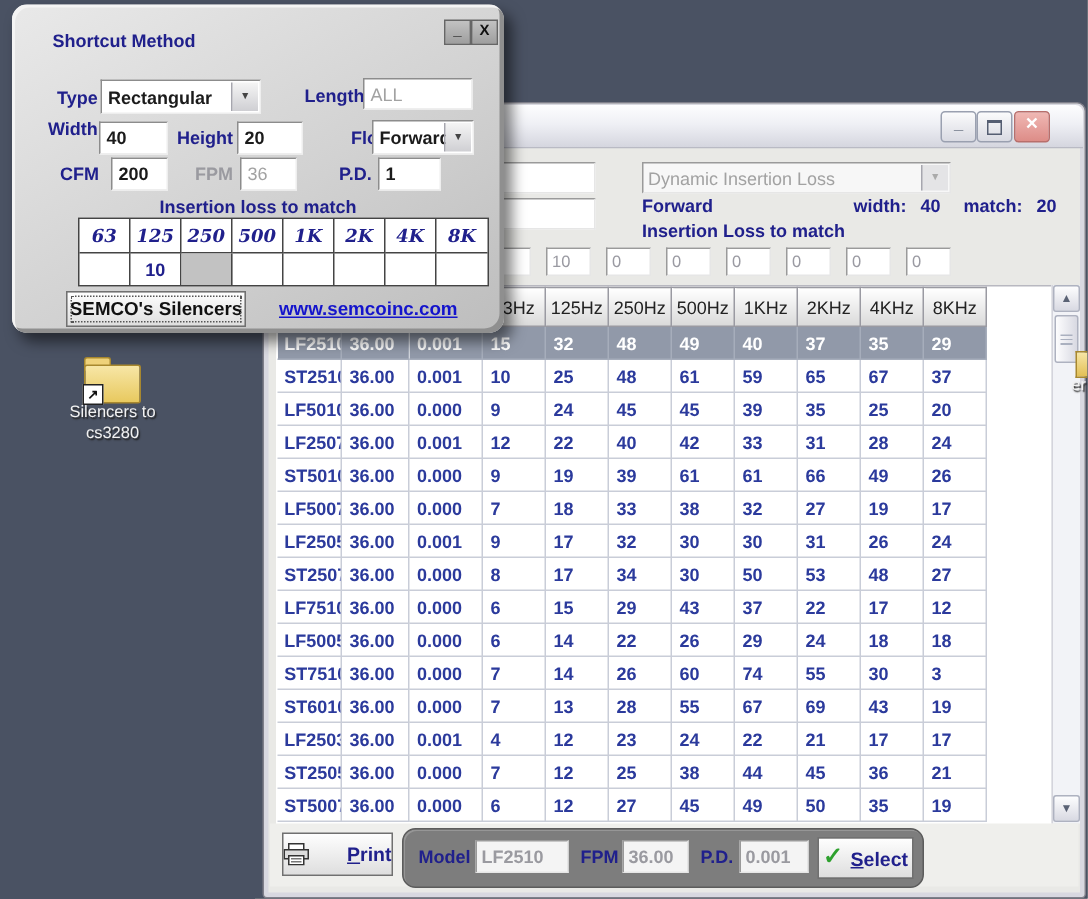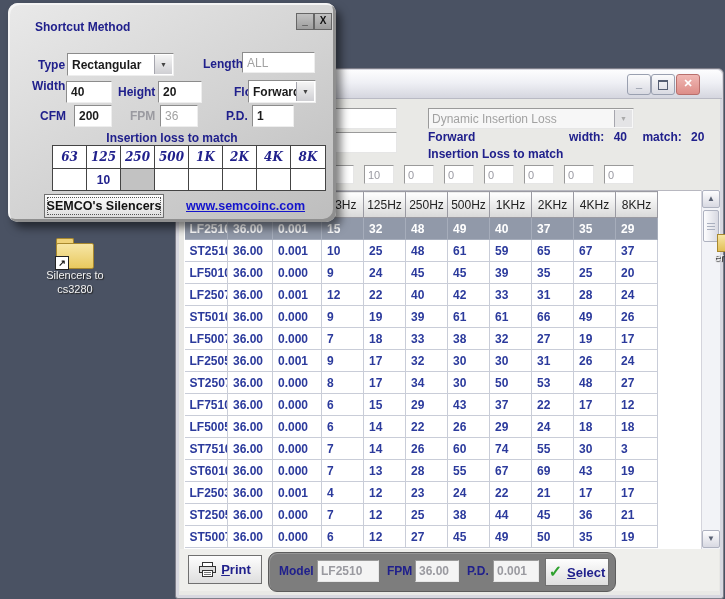--- a/index.html
+++ b/index.html
@@ -354,21 +354,21 @@
       </table>
     </div>
 
     <div class="abs sbar">
       <div class="sbtn" style="top:0;">▲</div>
       <div class="sthumb"></div>
       <div class="sbtn" style="top:340px;">▼</div>
     </div>
 
     <div class="abs footer-strip"></div>
-    <div class="abs btn ul-first" style="left:12px;top:486px;width:74px;height:29px;">
+    <div class="abs btn ul-first" style="left:12px;top:486px;width:74px;height:29px;justify-content:space-between;">
       <svg width="17" height="15" viewBox="0 0 17 15">
         <rect x="3.5" y="0.5" width="10" height="4" fill="#ffffff" stroke="#333"></rect>
         <rect x="0.5" y="4.5" width="16" height="6" fill="#dcdcdc" stroke="#333"></rect>
         <rect x="3.5" y="8.5" width="10" height="6" fill="#ffffff" stroke="#333"></rect>
         <line x1="5" y1="10.5" x2="12" y2="10.5" stroke="#777"></line>
         <line x1="5" y1="12.5" x2="12" y2="12.5" stroke="#777"></line>
       </svg>
       <span class="ul-first">Print</span>
     </div>
 

